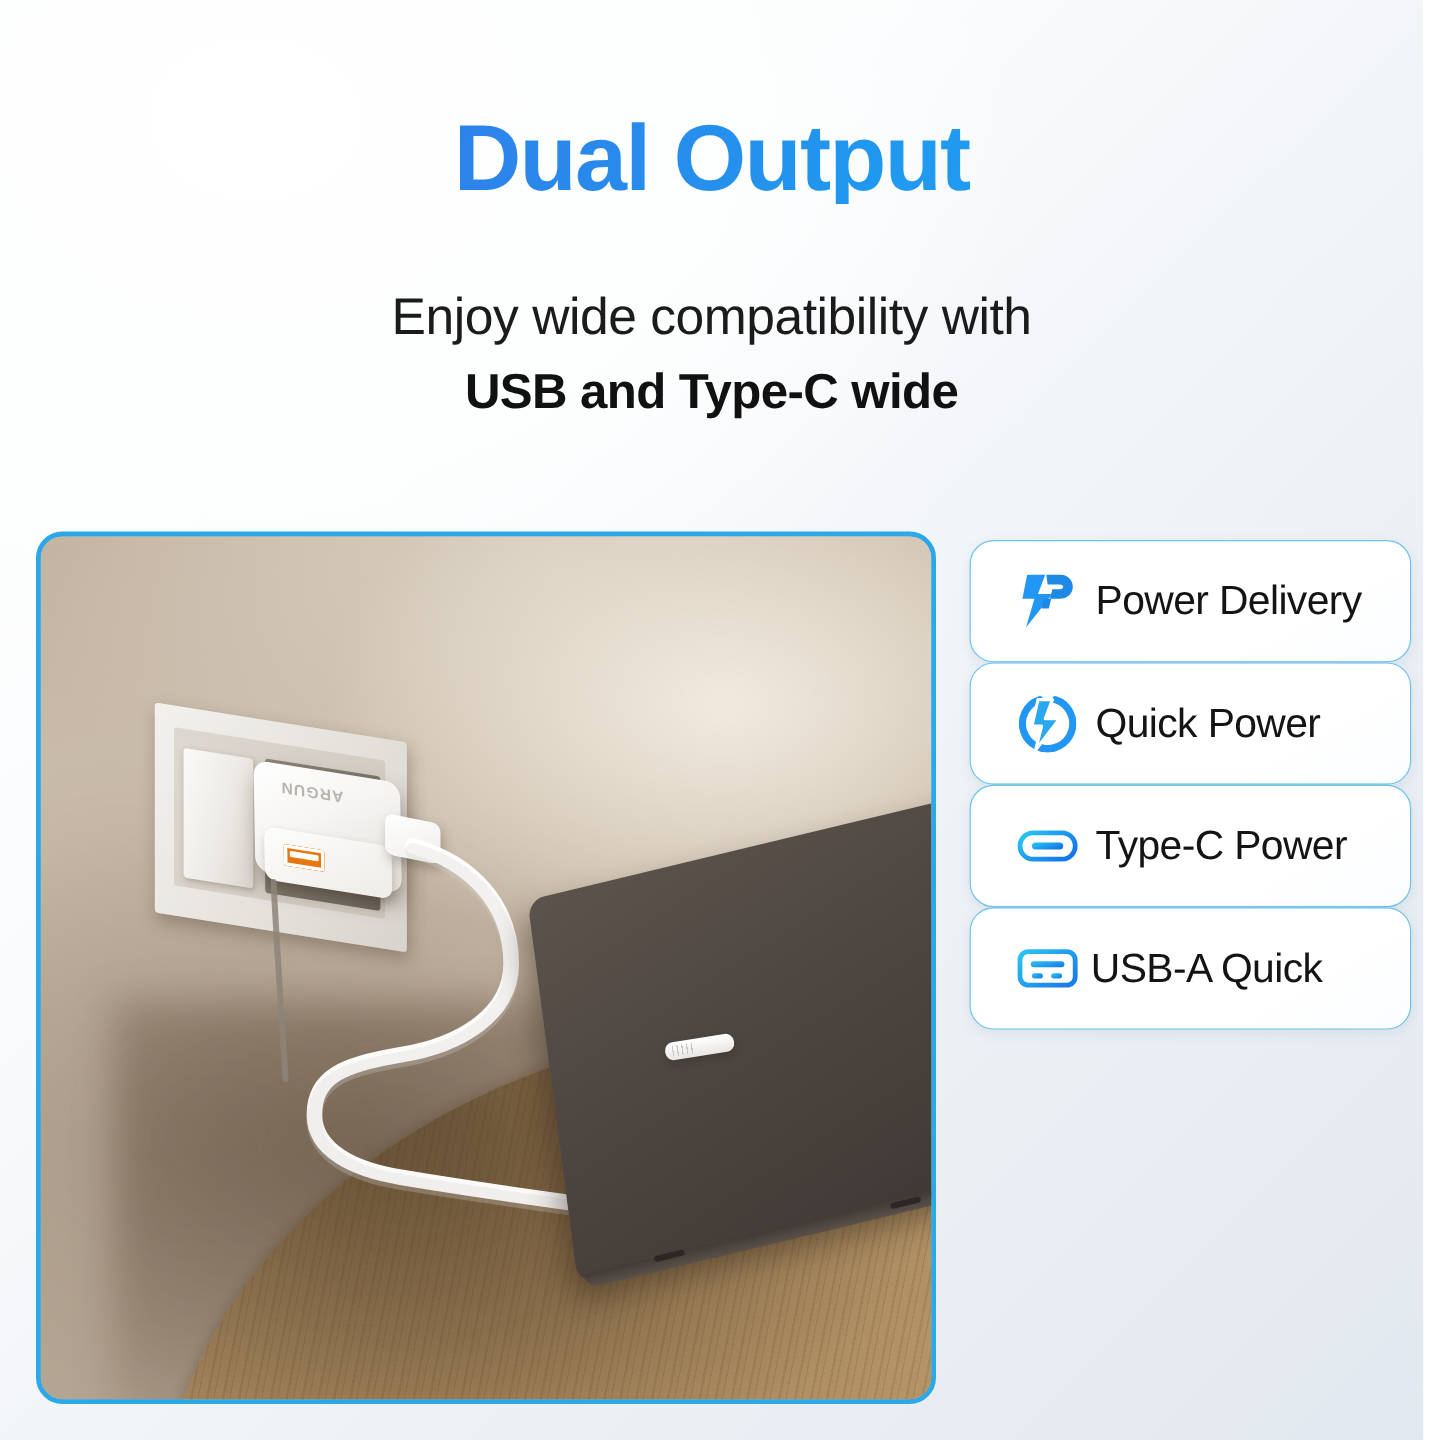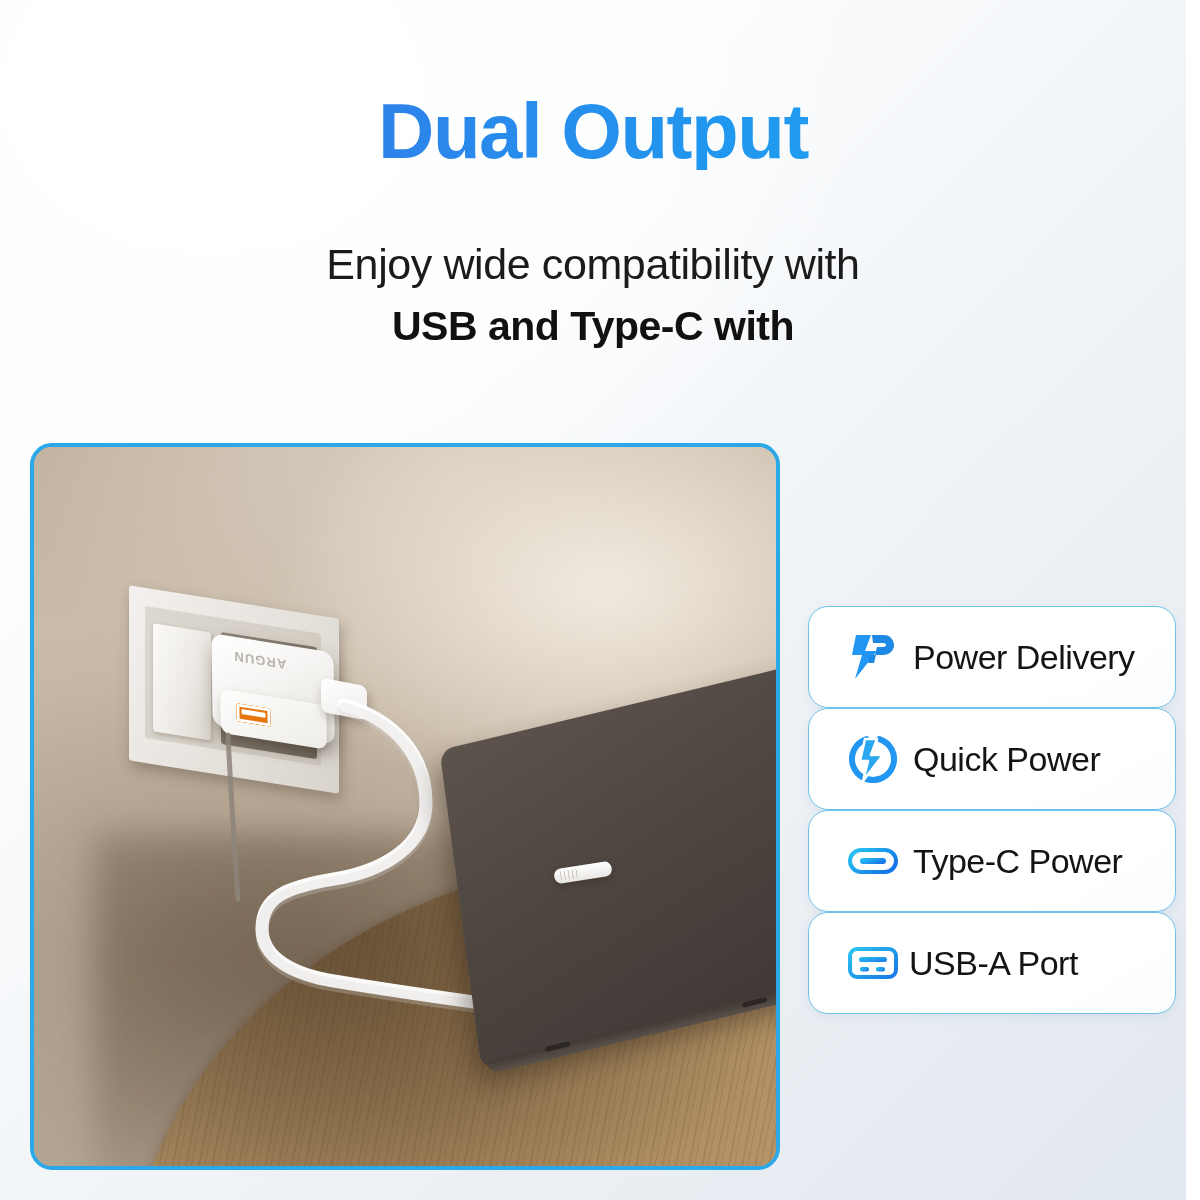--- a/index.html
+++ b/index.html
@@ -235,21 +235,21 @@
     position:absolute; left:6px; top:3px;
     width:18px; height:9px;
     background:repeating-linear-gradient(90deg,#c9c6c2 0px,#c9c6c2 1px,transparent 1px,transparent 4px);
   }
 
   
   .cards {
     position:absolute;
     left:808px; top:450px;
     width:368px; height:720px;
-    display:flex; flex-direction:column; justify-content:center;
+    display:flex; flex-direction:column; justify-content:flex-start;
   }
   .card {
     height:102px;
     background:linear-gradient(150deg,#ffffff 0%, #ffffff 70%, #fbfdff 100%);
     border:1.6px solid #6cc4ea;
     border-radius:20px;
     display:flex; align-items:center;
     padding-left:38px;
     box-shadow:0 3px 10px rgba(110,140,170,0.13);
   }
@@ -271,21 +271,21 @@
 </style>
 </head>
 <body>
 
 <div id="page">
 
   <div class="header">
     <div class="title">Dual Output</div>
     <div class="subtitle">
       <div class="sub-line1">Enjoy wide compatibility with</div>
-      <div class="sub-line2">USB and Type-C with</div>
+      <div class="sub-line2">USB and Type-C wide</div>
     </div>
   </div>
 
   <div class="photo-frame">
     <div class="photo-inner">
 
       <div class="wall"></div>
       <div class="wall-light"></div>
       <div class="wall-shadow"></div>
 
@@ -371,18 +371,18 @@
               <stop offset="0%" stop-color="#2ac4f1"></stop>
               <stop offset="100%" stop-color="#1a7ee9"></stop>
             </linearGradient>
           </defs>
           <rect x="3" y="5" width="46" height="28" rx="7" fill="none" stroke="url(#uag)" stroke-width="4"></rect>
           <rect x="12" y="13" width="28" height="5" rx="2.5" fill="url(#uag)"></rect>
           <rect x="13" y="23" width="9" height="4.5" rx="2" fill="url(#uag)"></rect>
           <rect x="29" y="23" width="9" height="4.5" rx="2" fill="url(#uag)"></rect>
         </svg>
       </span>
-      <span class="card-label tight">USB-A Port</span>
+      <span class="card-label tight">USB-A Quick</span>
     </div>
 
   </div>
 
 </div>
 
 </body></html>

